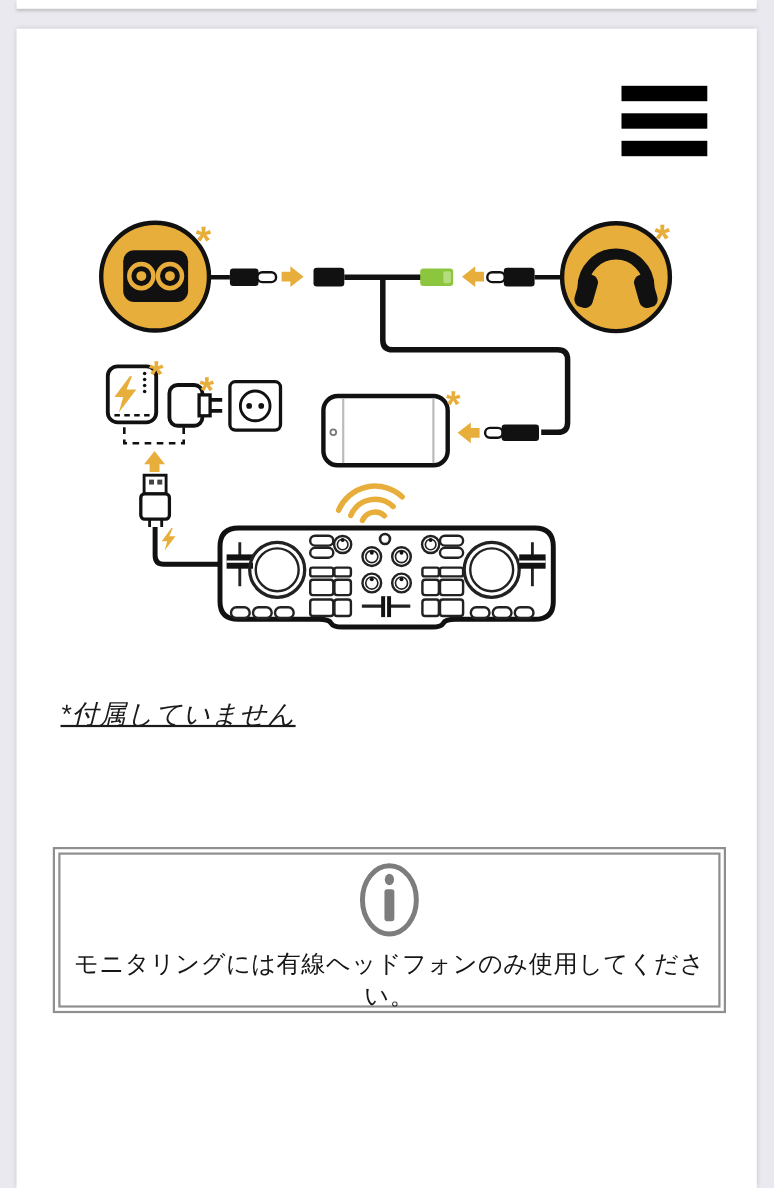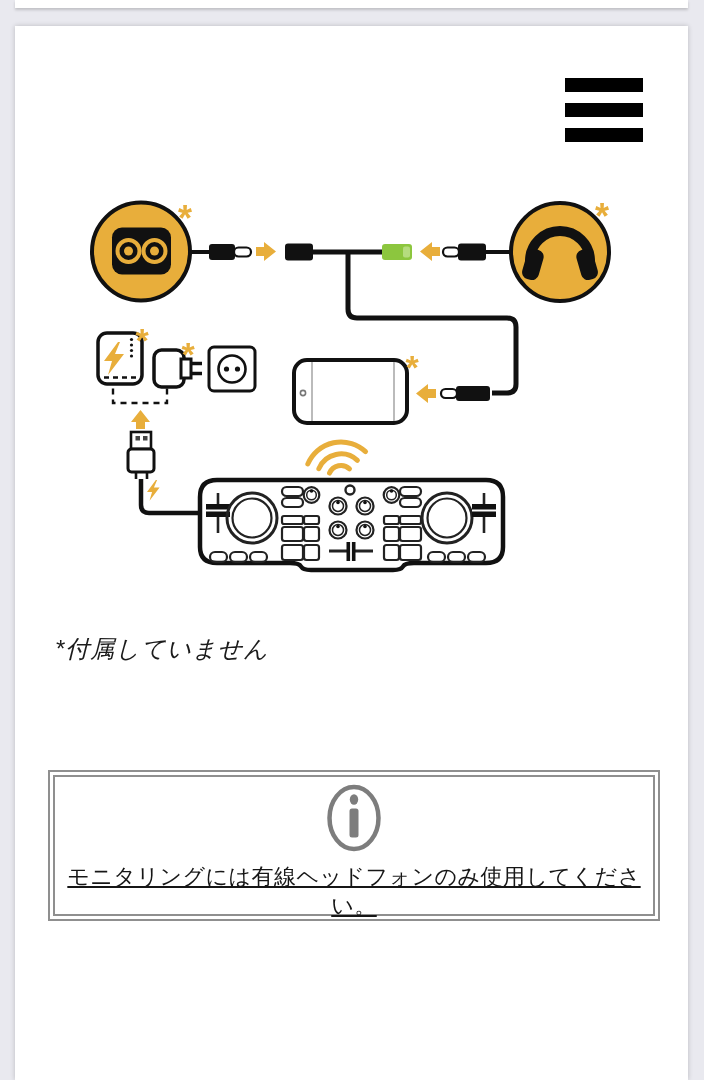--- a/index.html
+++ b/index.html
@@ -17,35 +17,35 @@
     background:#ffffff;box-shadow:0 0 5px rgba(0,0,0,.20);
   }
   .hamburger{
     position:absolute;left:565px;top:78px;width:78px;height:64px;
     cursor:pointer;
   }
   .hamburger .bar{width:78px;height:14px;background:#000;margin-bottom:11px;}
   .diagram-svg{position:absolute;left:15px;top:165px;}
   .footnote{
     position:absolute;left:55px;top:633px;
-    font-style:italic;font-size:24px;letter-spacing:1px;color:#1b1b1b;
+    font-style:italic;font-size:24px;letter-spacing:1px;color:#1b1b1b;text-decoration:underline;
   }
   .info-box{
     position:absolute;left:48px;top:770px;width:612px;height:151px;
     box-sizing:border-box;border:2px solid #8f8f8f;padding:3px;
     background:#ffffff;
   }
   .info-box-inner{
     box-sizing:border-box;border:2px solid #8f8f8f;width:100%;height:100%;
     display:flex;flex-direction:column;align-items:center;justify-content:flex-start;
   }
   .info-icon-svg{margin-top:7px;flex:0 0 auto;}
   .info-text{
     margin-top:9px;font-size:22px;color:#161616;text-align:center;
-    letter-spacing:.5px;line-height:1.3;padding:0 6px;text-decoration:underline;
+    letter-spacing:.5px;line-height:1.3;padding:0 6px;
   }
 </style>
 </head>
 <body>
 
 <div class="page">
 
   <div class="prev-card"></div>
 
   <div class="main-card"></div>

